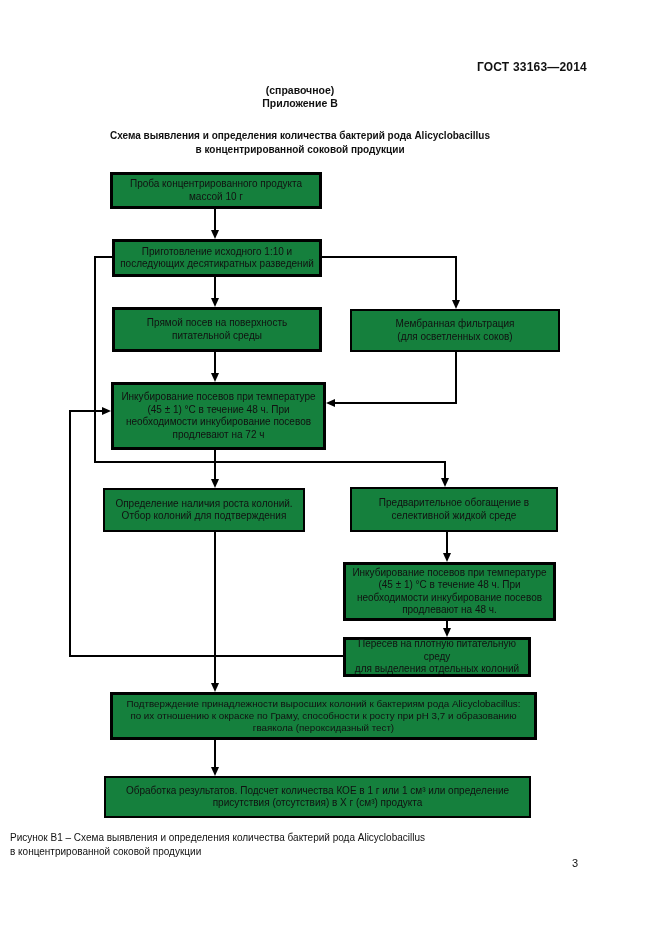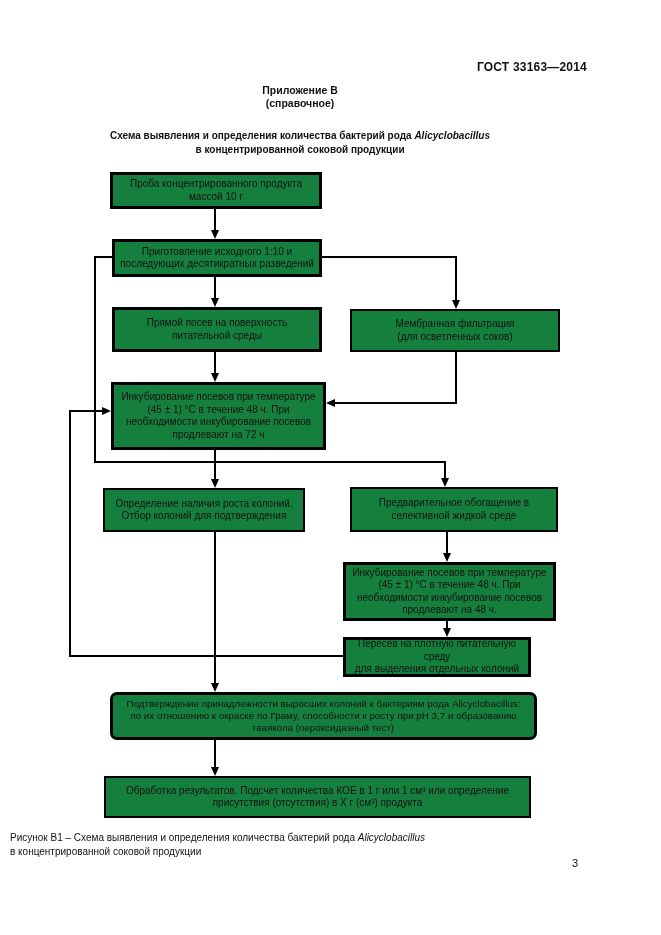--- a/index.html
+++ b/index.html
@@ -16,34 +16,34 @@
     font-size:12px; font-weight:bold; letter-spacing:0.2px;
   }
   .appendix {
     position:absolute; top:84px; left:0; width:600px;
     text-align:center; font-size:10.5px; font-weight:bold; line-height:13px;
   }
   .figtitle {
     position:absolute; top:129px; left:0; width:600px;
     text-align:center; font-size:10px; font-weight:bold; line-height:13.5px;
   }
-  .it { font-style:italic; }
+  .it { }
   .box {
     position:absolute;
     border:3px solid #000;
     background:#15803d;
     box-sizing:border-box;
     display:flex; align-items:center; justify-content:center;
     text-align:center;
     font-size:10px; line-height:12.5px;
     white-space:pre-line;
     padding:2px 1px;
   }
   .bw2 { border-width:2px; }
-  .fs-sm { font-size:9.8px; line-height:12.3px;border-radius:7px; }
+  .fs-sm { font-size:9.8px; line-height:12.3px; }
   .line { position:absolute; background:#000; }
   .ar { position:absolute; width:0; height:0; }
   .ar-d { border-left:4px solid transparent; border-right:4px solid transparent; border-top:9px solid #000; }
   .ar-l { border-top:4px solid transparent; border-bottom:4px solid transparent; border-right:9px solid #000; }
   .ar-r { border-top:4px solid transparent; border-bottom:4px solid transparent; border-left:9px solid #000; }
   .caption {
     position:absolute; top:831px; left:10px; width:610px;
     font-size:10px; line-height:13.5px;
   }
   .pagenum {
@@ -64,22 +64,22 @@
   #b11 { left:104px; top:776px; width:427px; height:42px; }
 </style>
 </head>
 <body>
 
 <div class="page">
 
   <div class="docnum">ГОСТ 33163—2014</div>
 
   <div class="appendix">
+    <div>(справочное)</div>
     <div>Приложение В</div>
-    <div>(справочное)</div>
   </div>
 
   <div class="figtitle">
     <div><span>Схема выявления и определения количества бактерий рода </span><span class="it">Alicyclobacillus</span></div>
     <div>в концентрированной соковой продукции</div>
   </div>
 
   <div class="box" id="b1">Проба концентрированного продукта
 массой 10 г</div>
   <div class="box" id="b2">Приготовление исходного 1:10 и

